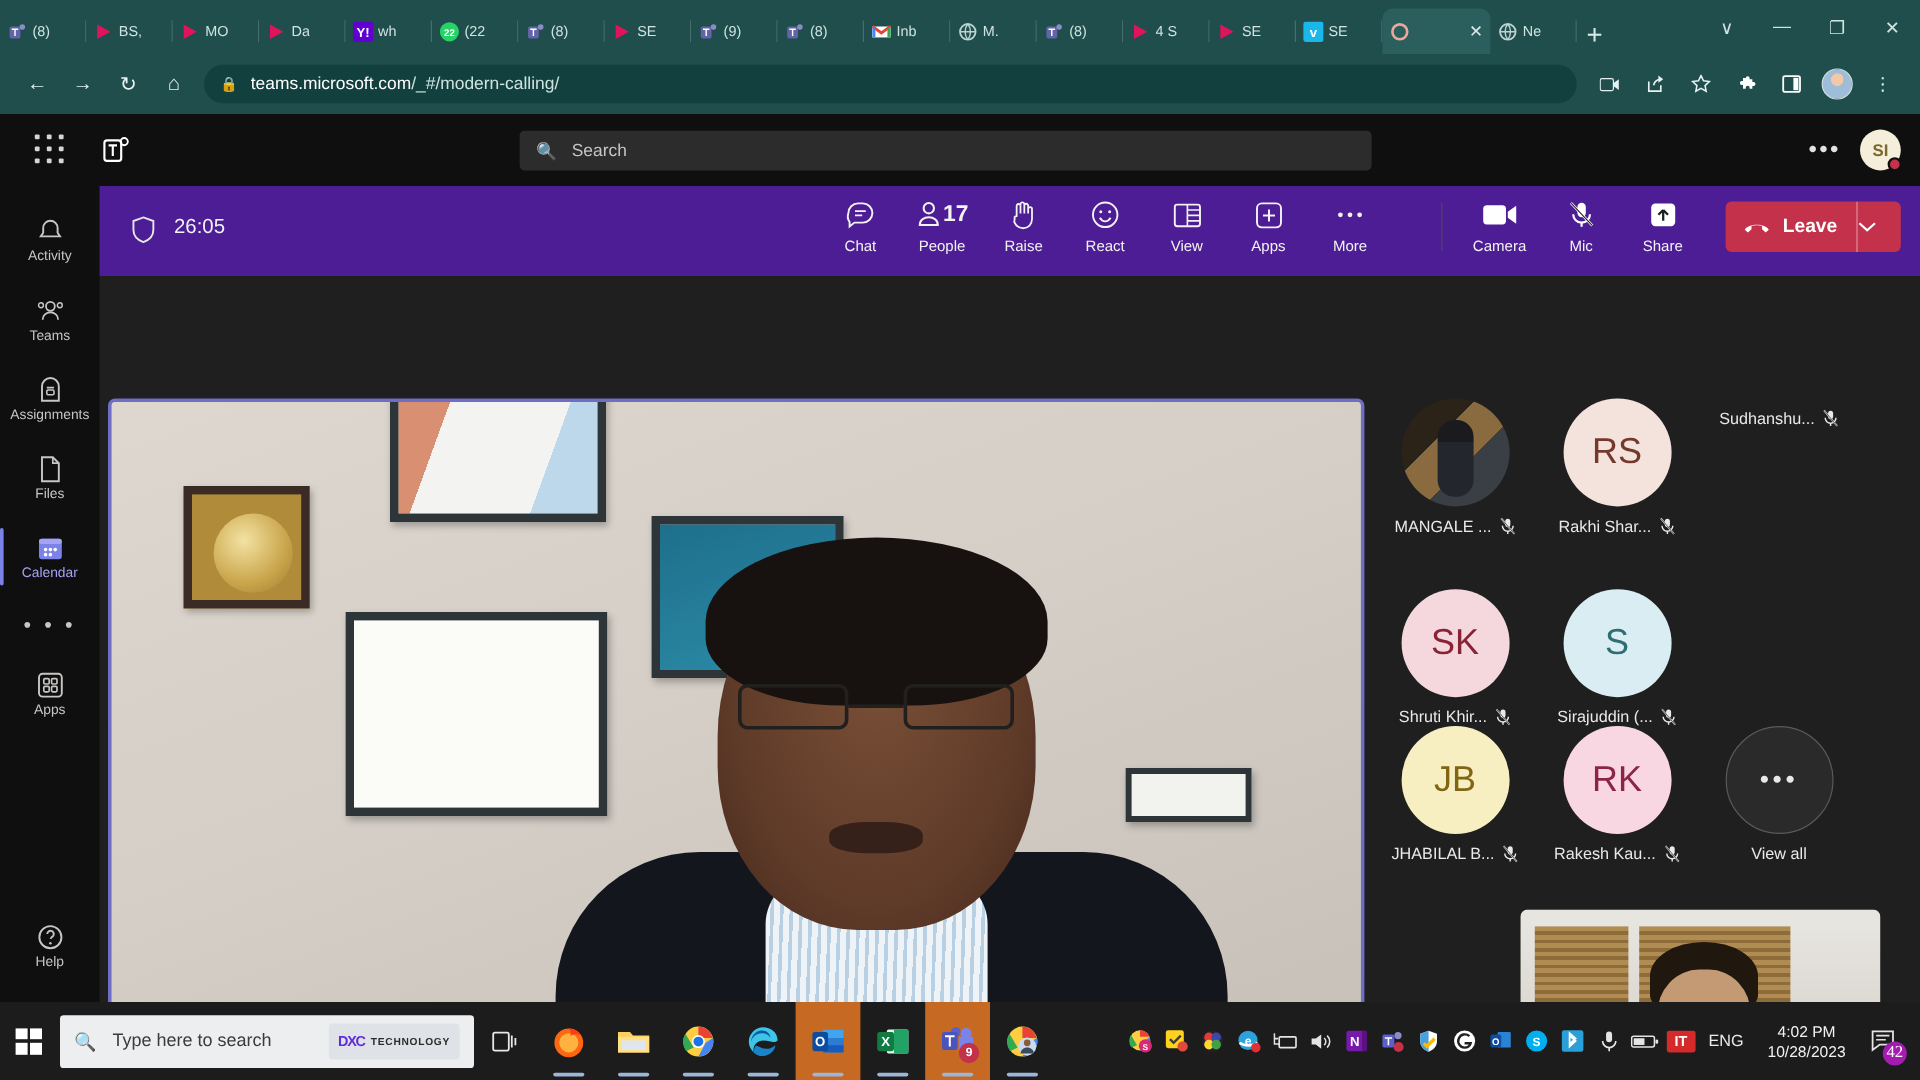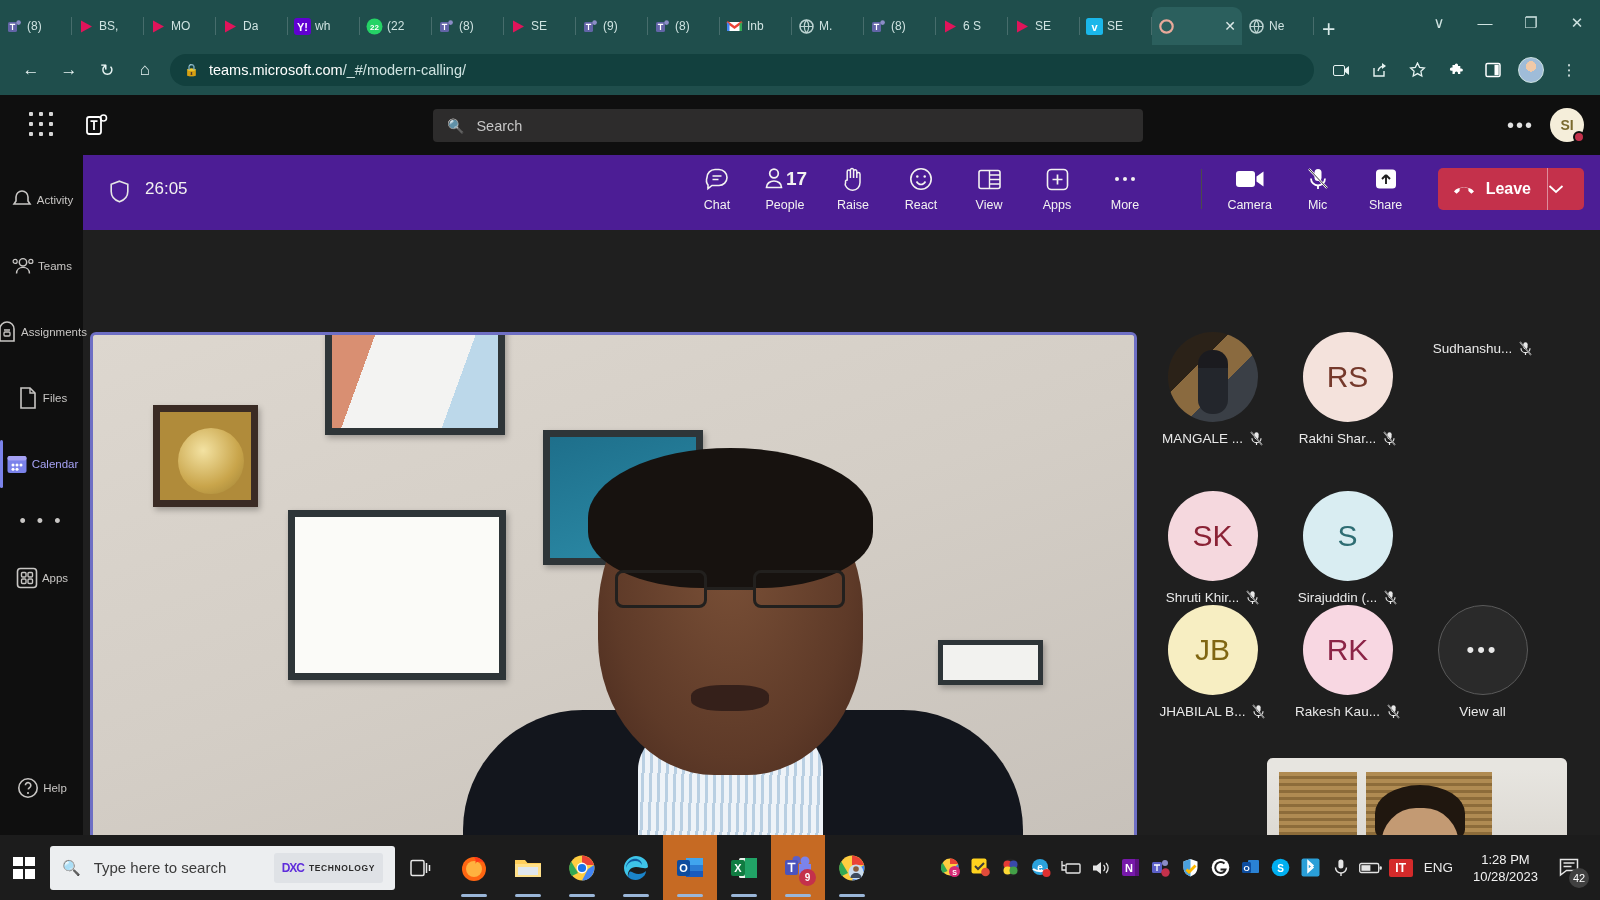--- a/index.html
+++ b/index.html
@@ -72,21 +72,21 @@
   .searchbox .mag { margin-right: 12px; font-size: 14px; }
   .topbar-right { position: absolute; right: 16px; top: 0; height: 60px; display: flex; align-items: center; gap: 16px; }
   .dots-h { color: #e2e2e2; font-size: 20px; letter-spacing: 2px; }
   .me-avatar { position: relative; width: 34px; height: 34px; border-radius: 50%; background: #f5eeda;
                color: #7a6a2f; font-size: 14px; font-weight: bold; display: flex; align-items: center; justify-content: center; }
   .presence { position: absolute; right: -1px; bottom: -1px; width: 12px; height: 12px; border-radius: 50%;
               background: #c4314b; border: 2px solid #0f0f0f; }
 
   
   .rail { position: absolute; left: 0; top: 60px; width: 83px; height: 680px; background: #0f0f0f; padding-top: 12px; }
-  .rail-item { position: relative; width: 83px; height: 66px; display: flex; flex-direction: row;
+  .rail-item { position: relative; width: 83px; height: 66px; display: flex; flex-direction: column;
                align-items: center; justify-content: center; gap: 3px; color: #c8c6c4; }
   .rail-item .lbl { font-size: 11.5px; }
   .rail-item.active { color: #a6a2f5; }
   .rail-item.active .bar { position: absolute; left: 0; top: 9px; width: 3px; height: 48px; background: #7b83eb; border-radius: 2px; }
   .rail-ico { width: 24px; height: 24px; display: flex; align-items: center; justify-content: center; }
   .rail-dots { width: 83px; height: 48px; display:flex; align-items:center; justify-content:center; color:#c8c6c4; font-size:18px; letter-spacing:3px;}
   .rail-help { position: absolute; left: 0; bottom: 14px; }
 
   
   .mtoolbar { position: absolute; left: 83px; top: 60px; width: 1517px; height: 75px; background: #4c1d95; }
@@ -187,21 +187,21 @@
   .badge { position: absolute; right: -3px; bottom: -3px; min-width: 17px; height: 17px; border-radius: 50%;
            background: #c4314b; color: #fff; font-size: 10px; font-weight: 700; display: flex; align-items: center; justify-content: center; padding: 0 3px;}
   .tray { margin-left: auto; display: flex; align-items: center; height: 65px; padding-right: 8px; gap: 0; }
   .tray-ico { width: 30px; height: 65px; display: flex; align-items: center; justify-content: center; color: #e4e4e4; font-size: 15px; }
   .lang-it { width: 24px; height: 18px; background: #d42a2a; color: #fff; font-size: 12px; font-weight: 700;
              display: flex; align-items: center; justify-content: center; border-radius: 2px; }
   .lang { color: #eaeaea; font-size: 13.5px; padding: 0 10px 0 8px; }
   .clock { color: #f2f2f2; font-size: 13px; text-align: center; line-height: 17px; padding: 0 10px; }
   .notif { position: relative; width: 44px; height: 65px; display: flex; align-items: center; justify-content: center; color: #e4e4e4; }
   .notif .nbadge { position: absolute; right: 3px; bottom: 12px; min-width: 20px; height: 20px; border-radius: 50%;
-                   background: #404040; color: #fff; font-size: 11px; display: flex; align-items: center; justify-content: center; }
+                   background: #a21caf; color: #fff; font-size: 14px; display: flex; align-items: center; justify-content: center; font-family: Liberation Serif, serif; }
 
   svg { display: block; }
 </style>
 </head>
 <body>
 
 <div id="root">
 
   <div class="browser-top">
     <div class="tabstrip" id="tabstrip">
@@ -325,21 +325,21 @@
             </svg>
           </span>
           <span class="tab-label">(8)</span>
         </div>
         <div class="tab">
           <span class="tab-ico">
             <svg width="17" height="17" viewBox="0 0 17 17">
               <path d="M3 2.5l11 6-11 6z" fill="#e0145a"></path>
             </svg>
           </span>
-          <span class="tab-label">6 S</span>
+          <span class="tab-label">4 S</span>
         </div>
         <div class="tab">
           <span class="tab-ico">
             <svg width="17" height="17" viewBox="0 0 17 17">
               <path d="M3 2.5l11 6-11 6z" fill="#e0145a"></path>
             </svg>
           </span>
           <span class="tab-label">SE</span>
         </div>
         <div class="tab">
@@ -1052,21 +1052,21 @@
             <rect x="0.7" y="2.5" width="19" height="9" rx="1.6" fill="none" stroke="#e4e4e4" stroke-width="1.3"></rect>
             <rect x="2.4" y="4.2" width="9" height="5.6" fill="#e4e4e4"></rect>
             <rect x="20.6" y="5.2" width="2.2" height="3.6" rx="1" fill="#e4e4e4"></rect>
           </svg>
         </div>
         <div class="tray-ico">
           <span class="lang-it">IT</span>
         </div>
         <div class="lang">ENG</div>
         <div class="clock">
-          <div>1:28 PM</div>
+          <div>4:02 PM</div>
           <div>10/28/2023</div>
         </div>
         <div class="notif">
           <svg width="22" height="20" viewBox="0 0 22 20">
             <path d="M1.5 1.5h17v11h-11l-6 4.5z" fill="none" stroke="#e4e4e4" stroke-width="1.5"></path>
             <path d="M4.5 5h11M4.5 8.5h8" stroke="#e4e4e4" stroke-width="1.3"></path>
           </svg>
           <span class="nbadge">42</span>
         </div>
       </div>

